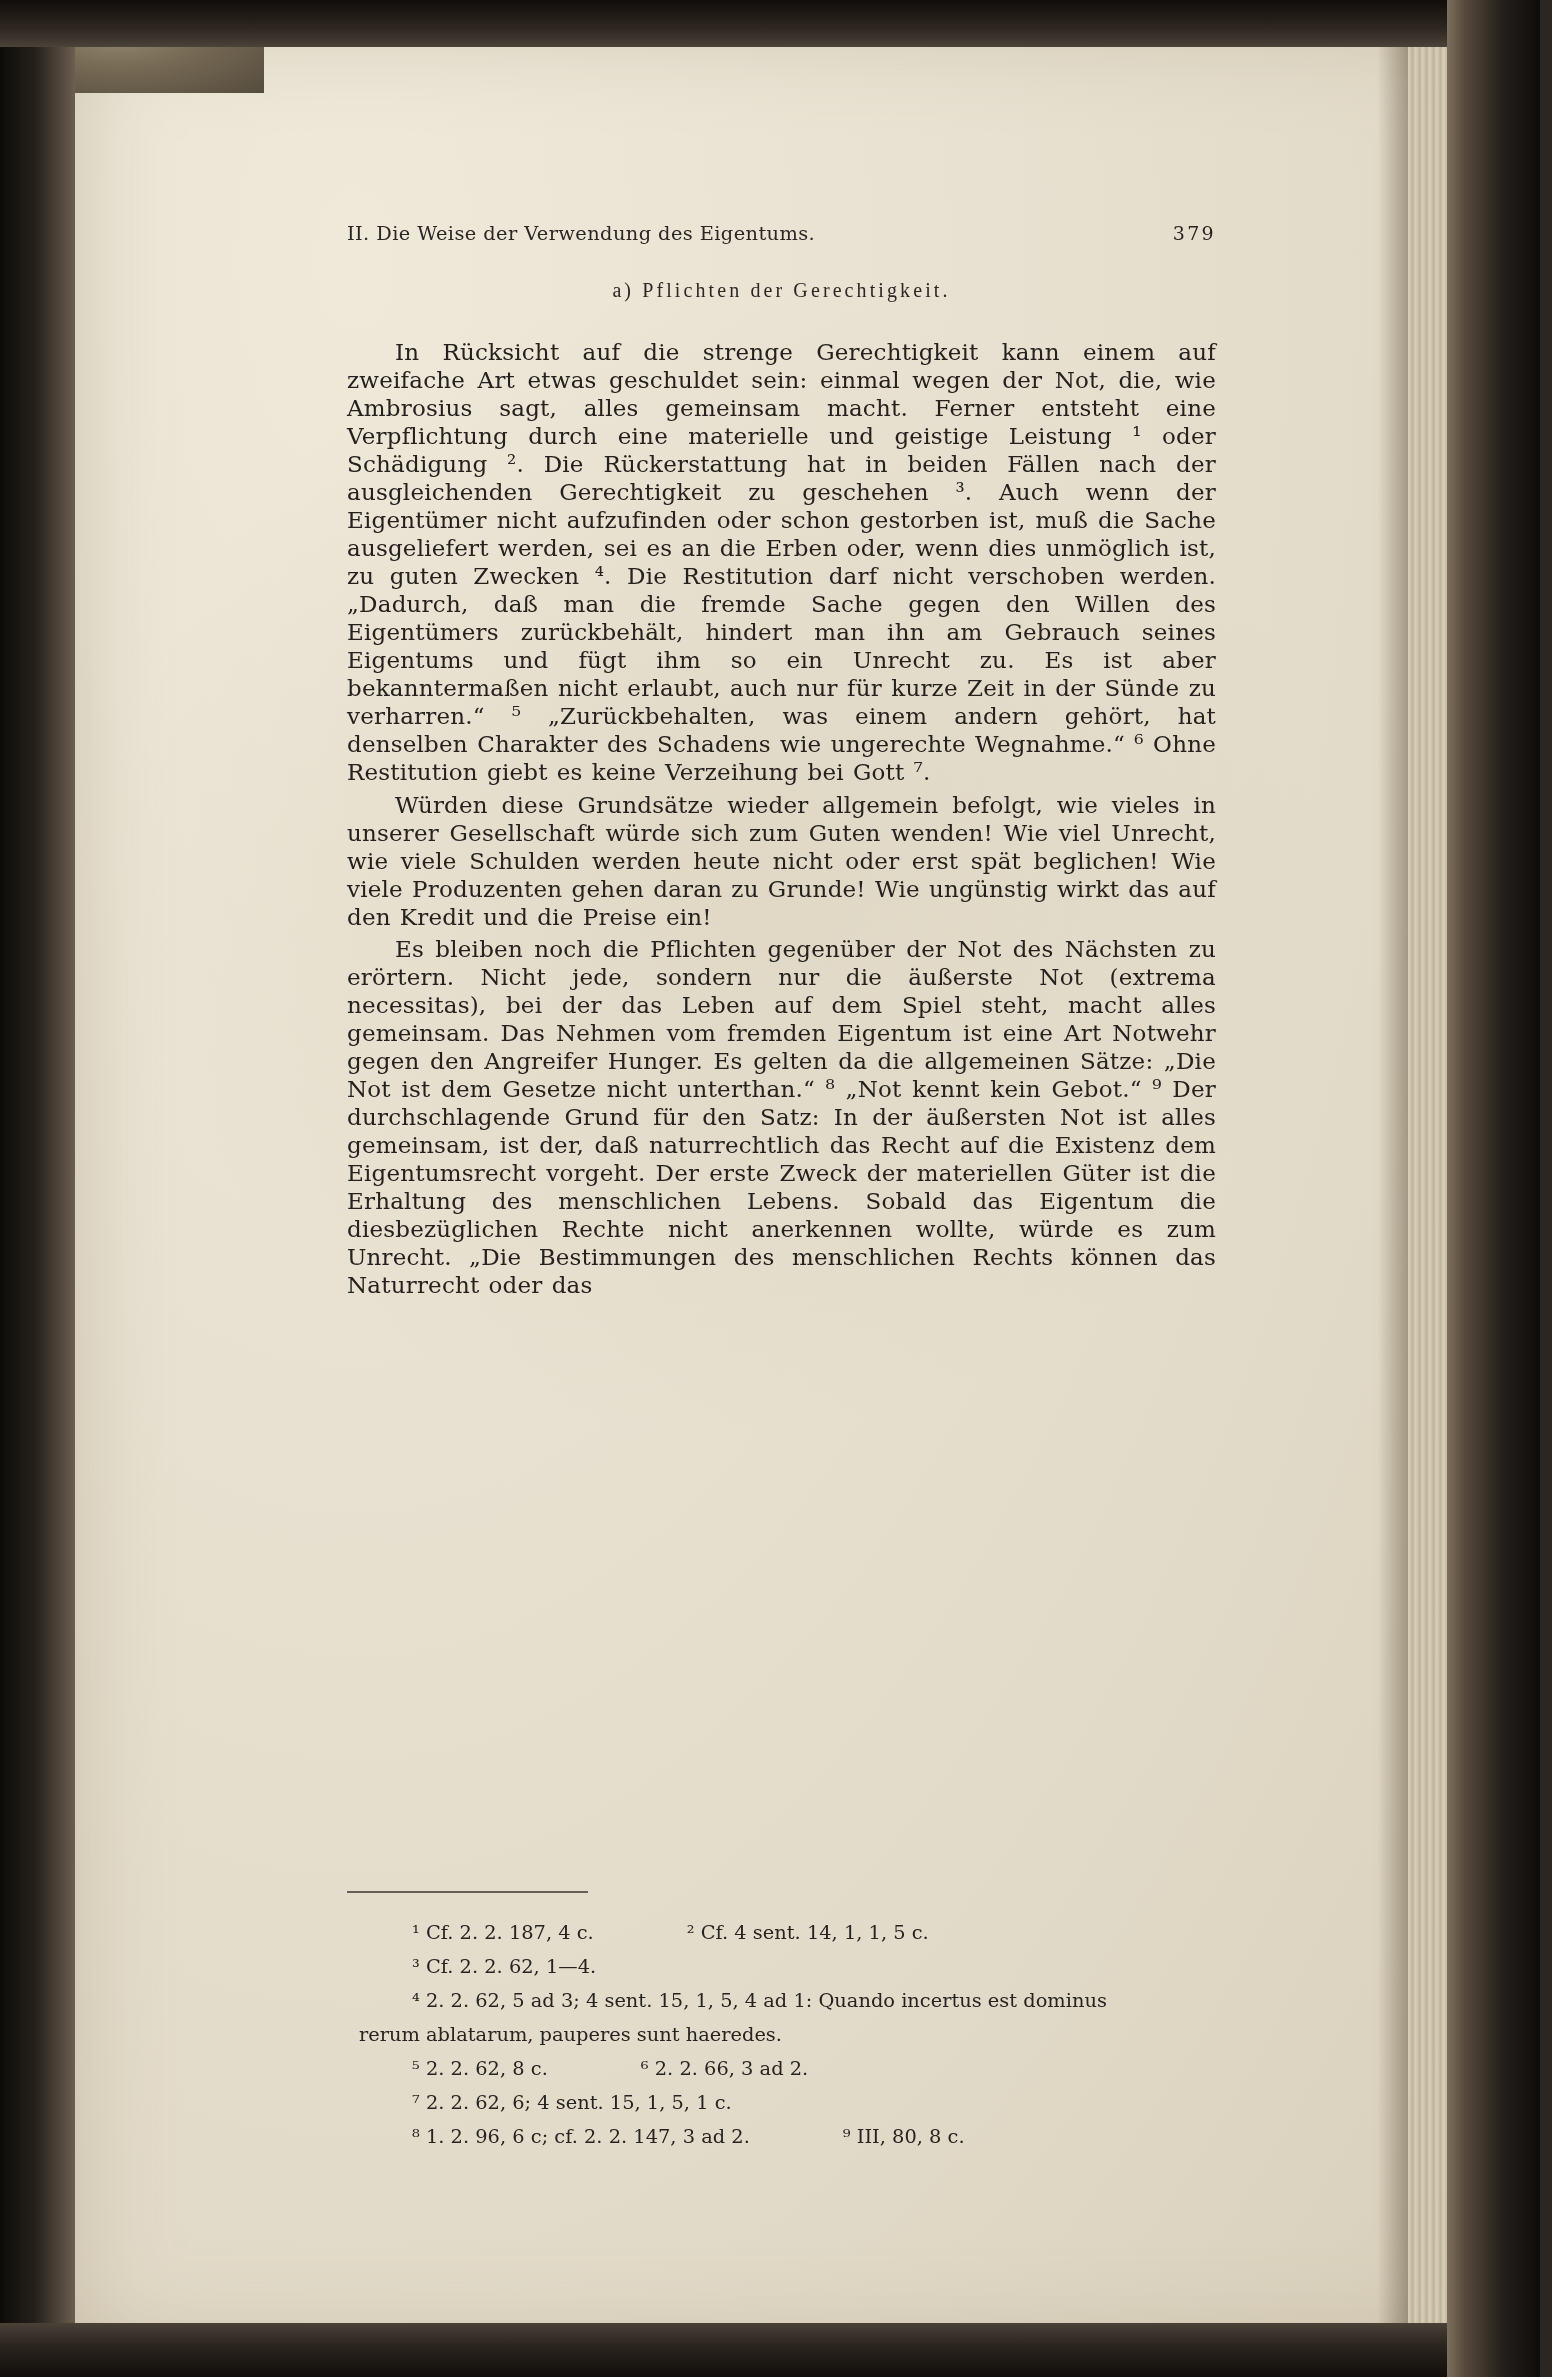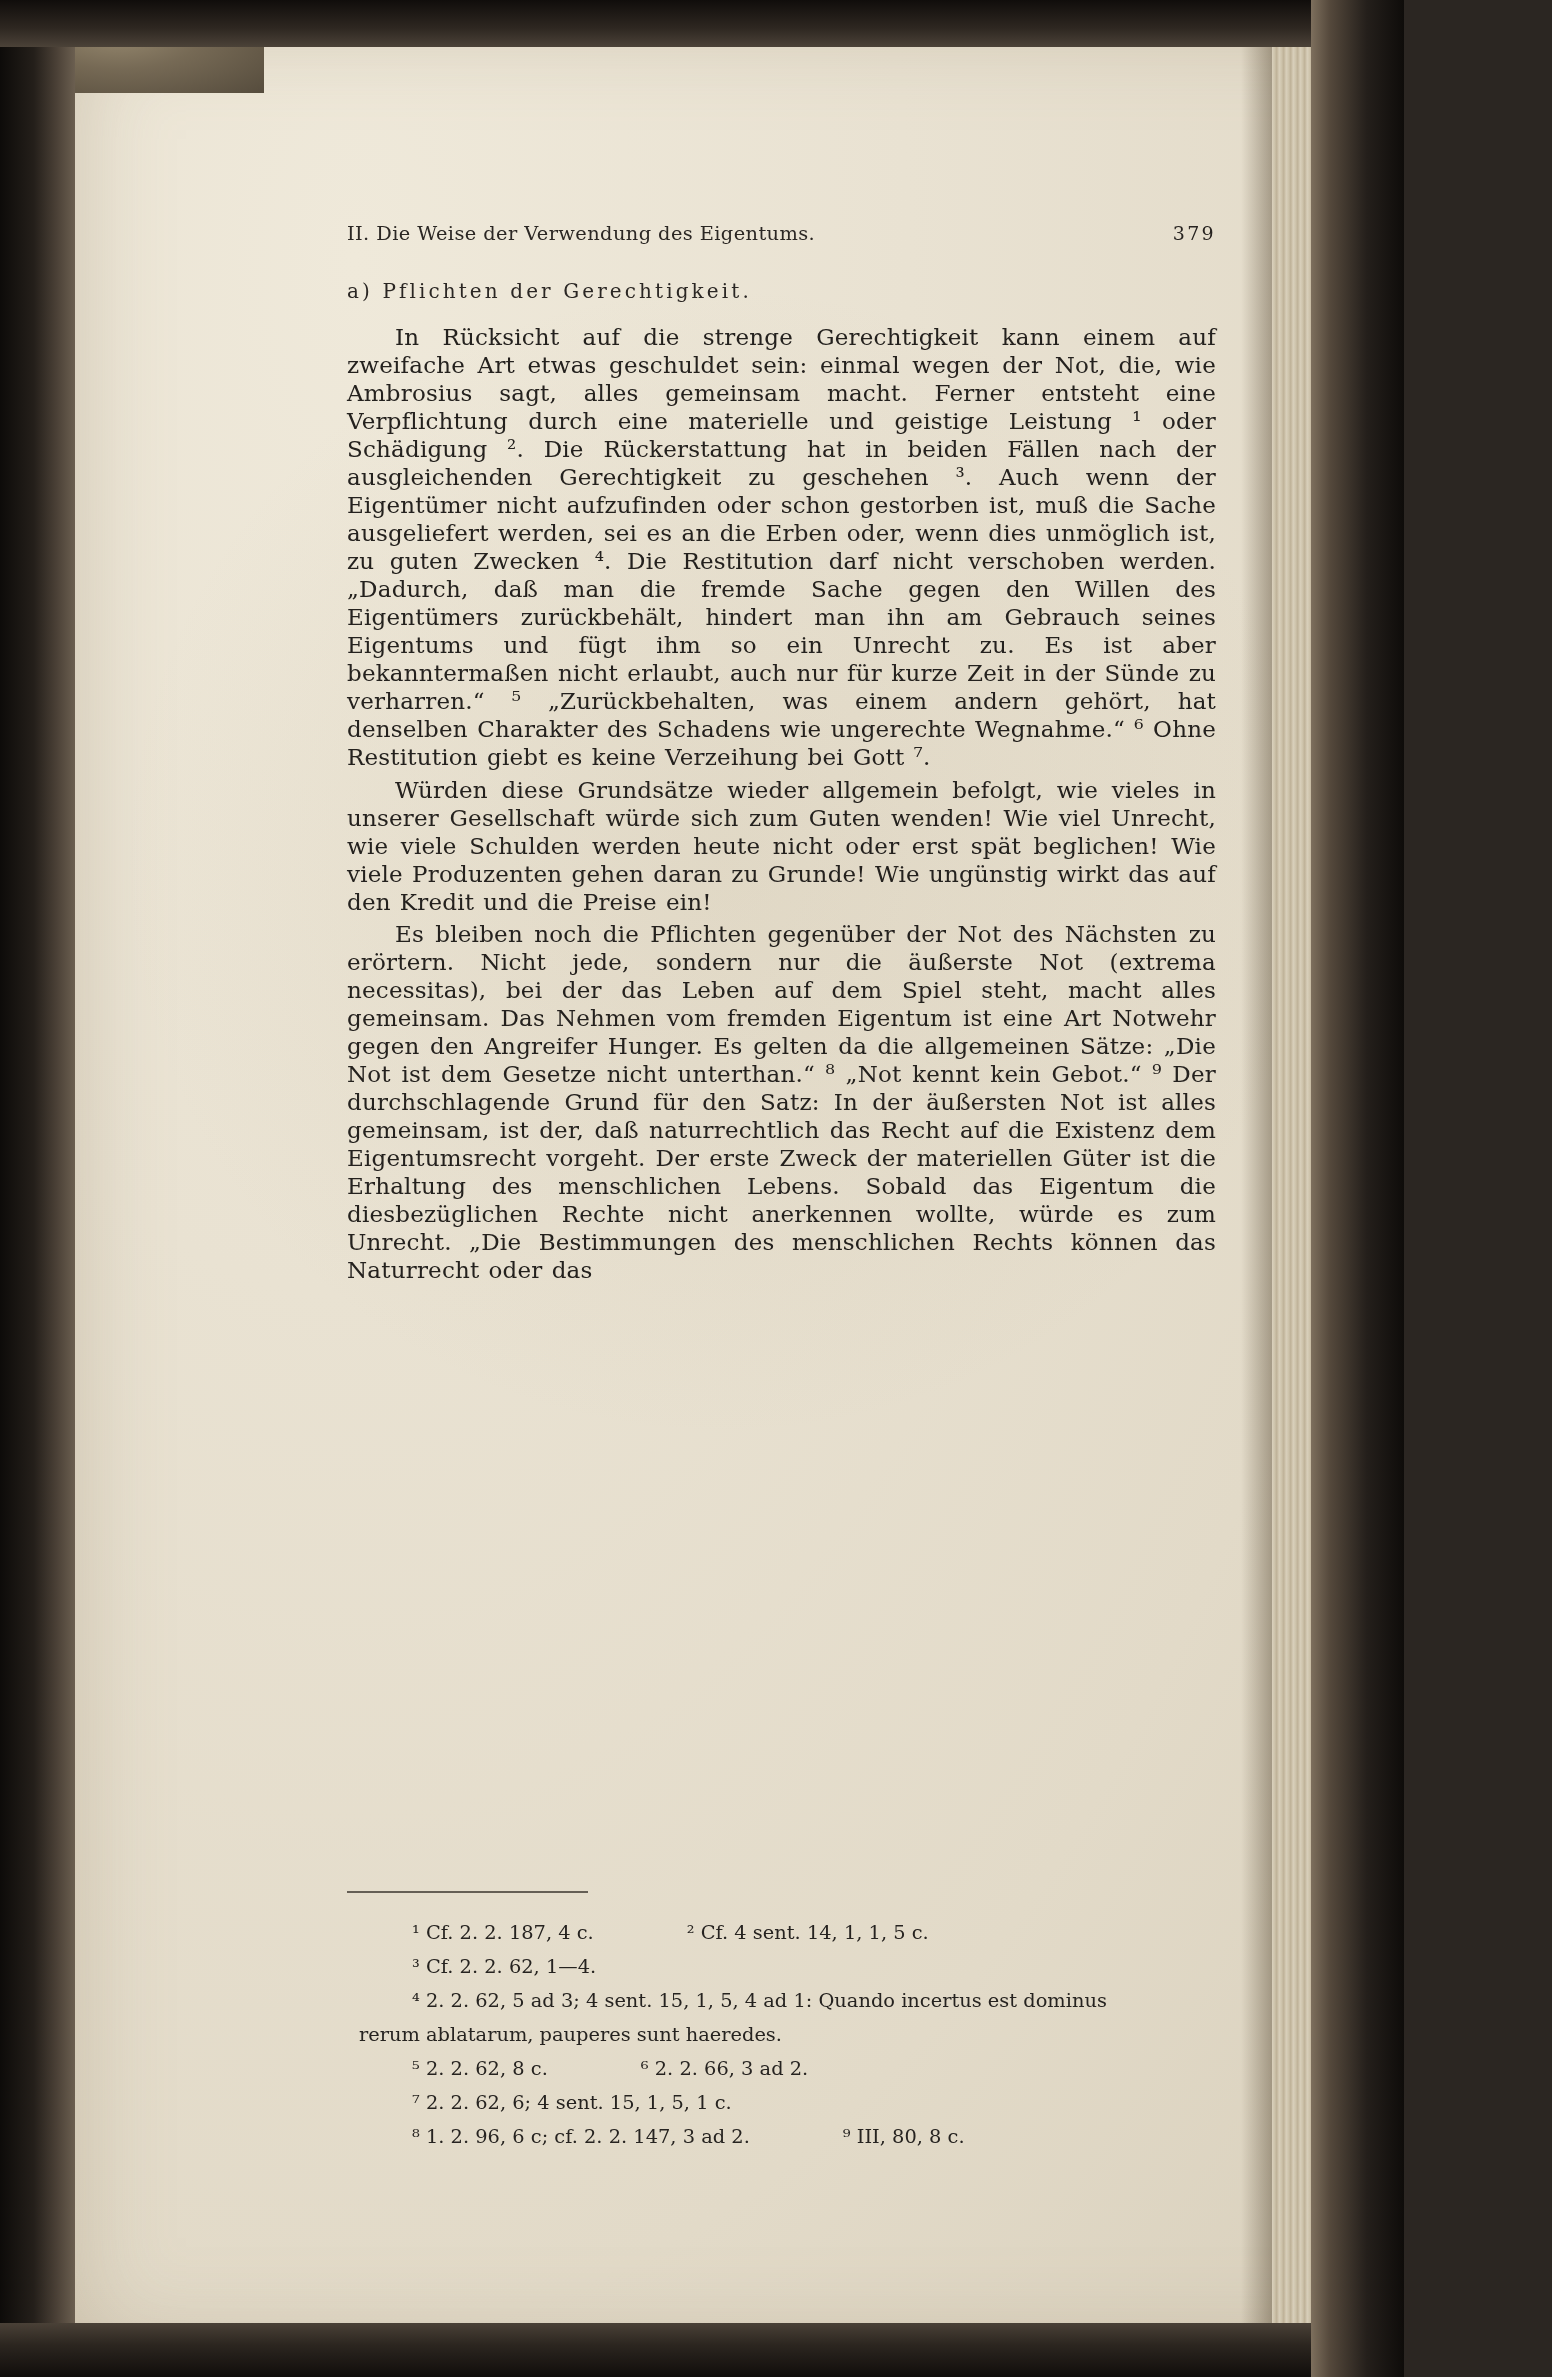--- a/index.html
+++ b/index.html
@@ -10,21 +10,21 @@
   body {
     width: 1552px;
     height: 2377px;
     overflow: hidden;
     font-family: "DejaVu Serif", serif;
   }
 
   
   #scan {
     position: relative;
-    width: 1404px;
+    width: 1540px;
     height: 2377px;
     background: #15110e;
     overflow: hidden;
   }
 
   
   .edge-left {
     position: absolute;
     left: 0; top: 0;
     width: 75px; height: 2377px;
@@ -131,25 +131,26 @@
     white-space: nowrap;
   }
   .rh-page {
     margin-left: auto;
     font-size: 19px;
     letter-spacing: 2.3px;
     color: #272320;
   }
 
   .section-head {
-    text-align: left;
+    text-align: center;
     font-size: 20px;
     letter-spacing: 3.1px;
     color: #2b2724;
-    margin-bottom: 20px;
+    margin-bottom: 36px;
+    font-family: Liberation Serif, serif;
   }
 
   p.body {
     margin: 0 0 0 0;
     font-size: 23px;
     line-height: 28px;
     text-align: justify;
     text-justify: inter-word;
     color: #24211e;
     text-indent: 48px;

